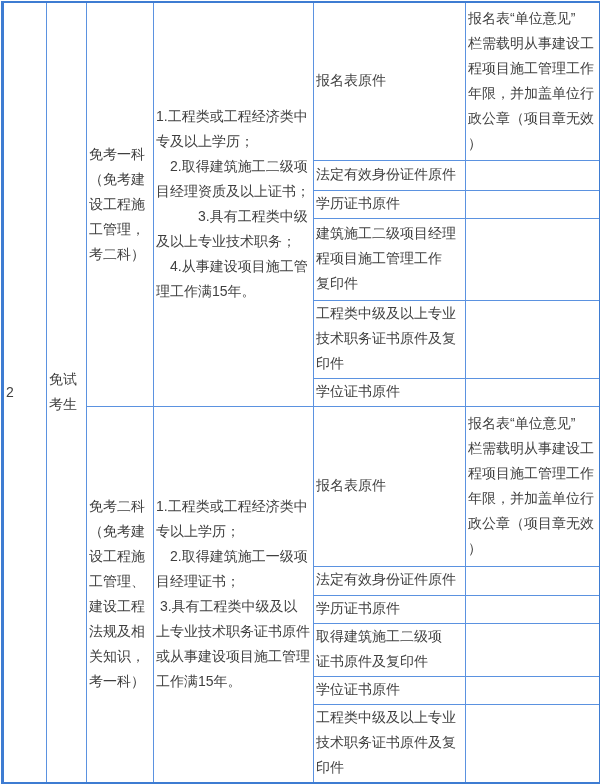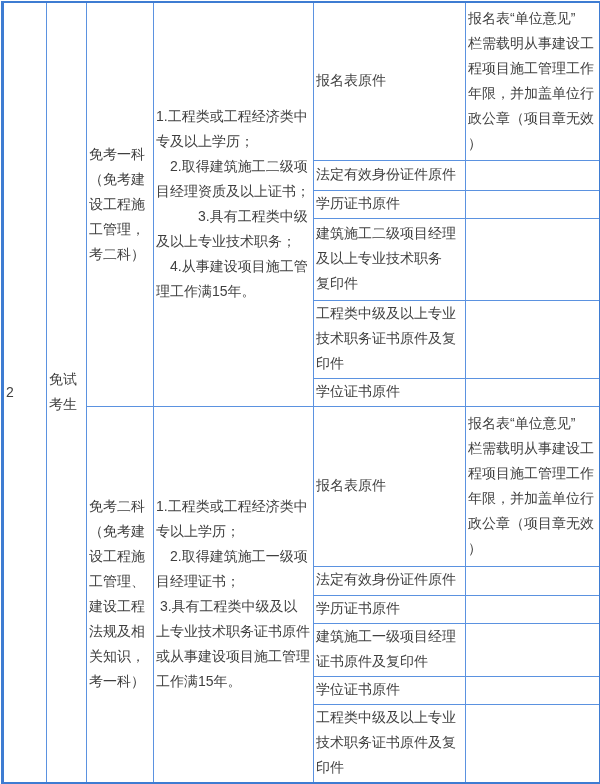--- a/index.html
+++ b/index.html
@@ -103,21 +103,21 @@
       <tr class="r2">
         <td class="c-mat">法定有效身份证件原件</td>
         <td class="c-note"></td>
       </tr>
       <tr class="r3">
         <td class="c-mat">学历证书原件</td>
         <td class="c-note"></td>
       </tr>
       <tr class="r4">
         <td class="c-mat">建筑施工二级项目经理
-及以上专业技术职务
+程项目施工管理工作
 复印件</td>
         <td class="c-note"></td>
       </tr>
       <tr class="r5">
         <td class="c-mat">工程类中级及以上专业
 技术职务证书原件及复
 印件</td>
         <td class="c-note"></td>
       </tr>
       <tr class="r6">
@@ -151,21 +151,21 @@
       </tr>
       <tr class="r8">
         <td class="c-mat">法定有效身份证件原件</td>
         <td class="c-note"></td>
       </tr>
       <tr class="r9">
         <td class="c-mat">学历证书原件</td>
         <td class="c-note"></td>
       </tr>
       <tr class="r10">
-        <td class="c-mat">建筑施工一级项目经理
+        <td class="c-mat">取得建筑施工二级项
 证书原件及复印件</td>
         <td class="c-note"></td>
       </tr>
       <tr class="r11">
         <td class="c-mat">学位证书原件</td>
         <td class="c-note"></td>
       </tr>
       <tr class="r12">
         <td class="c-mat">工程类中级及以上专业
 技术职务证书原件及复

